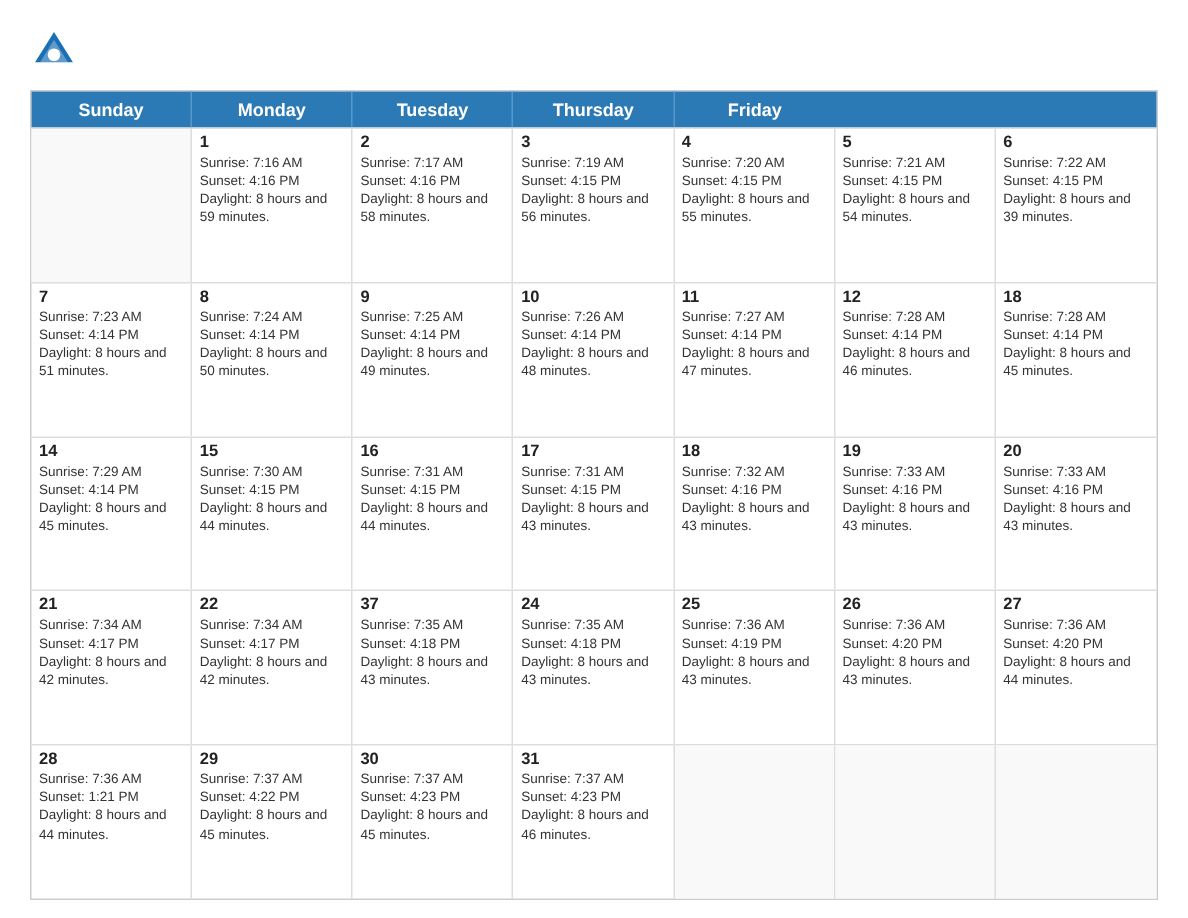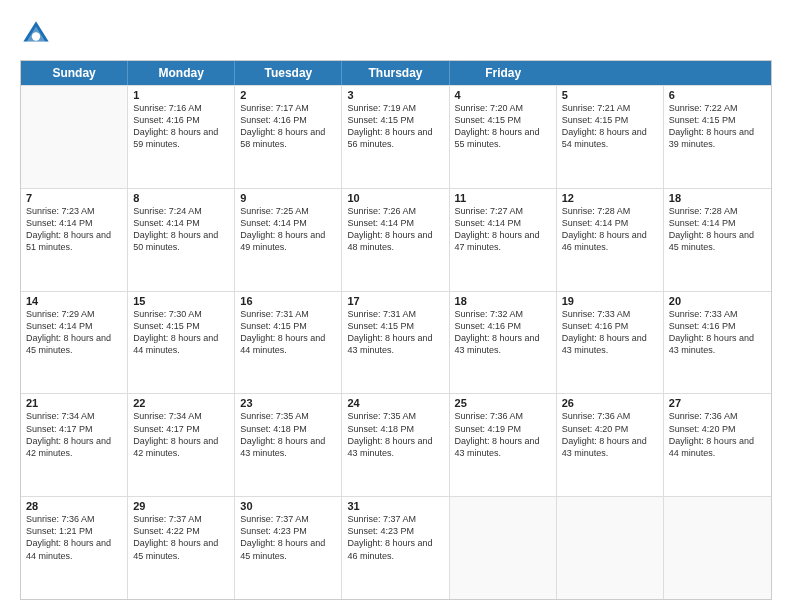--- a/index.html
+++ b/index.html
@@ -297,21 +297,21 @@
             <span class="cell-line">42 minutes.</span>
           </div>
           <div class="cal-cell">
             <span class="day-num">22</span>
             <span class="cell-line">Sunrise: 7:34 AM</span>
             <span class="cell-line">Sunset: 4:17 PM</span>
             <span class="cell-line">Daylight: 8 hours and</span>
             <span class="cell-line">42 minutes.</span>
           </div>
           <div class="cal-cell">
-            <span class="day-num">23</span>
+            <span class="day-num">37</span>
             <span class="cell-line">Sunrise: 7:35 AM</span>
             <span class="cell-line">Sunset: 4:18 PM</span>
             <span class="cell-line">Daylight: 8 hours and</span>
             <span class="cell-line">43 minutes.</span>
           </div>
           <div class="cal-cell">
             <span class="day-num">24</span>
             <span class="cell-line">Sunrise: 7:35 AM</span>
             <span class="cell-line">Sunset: 4:18 PM</span>
             <span class="cell-line">Daylight: 8 hours and</span>

